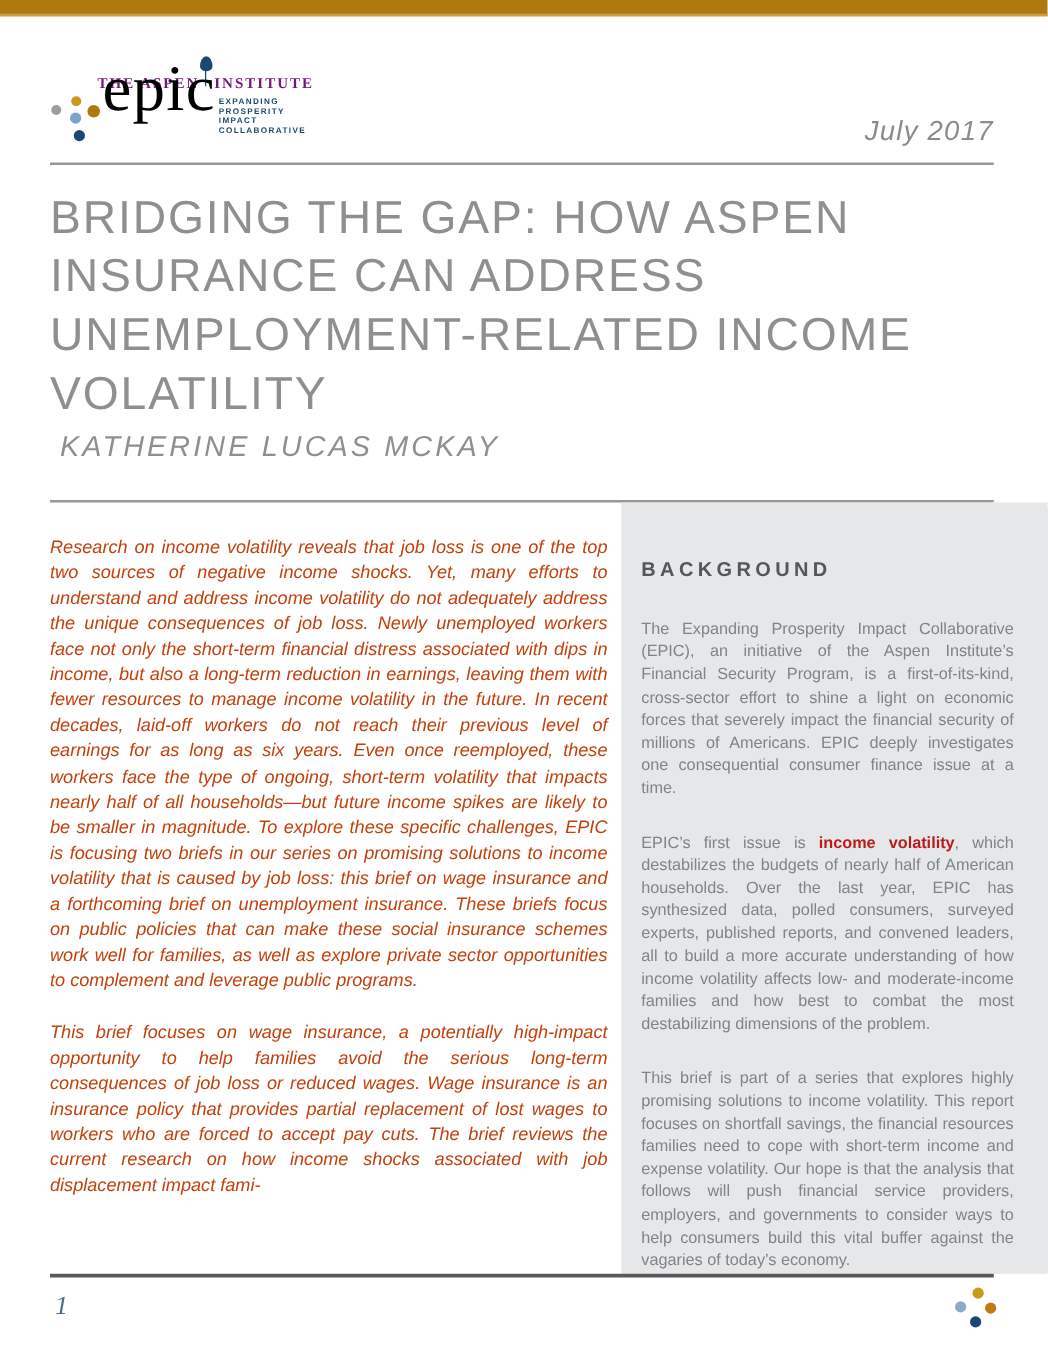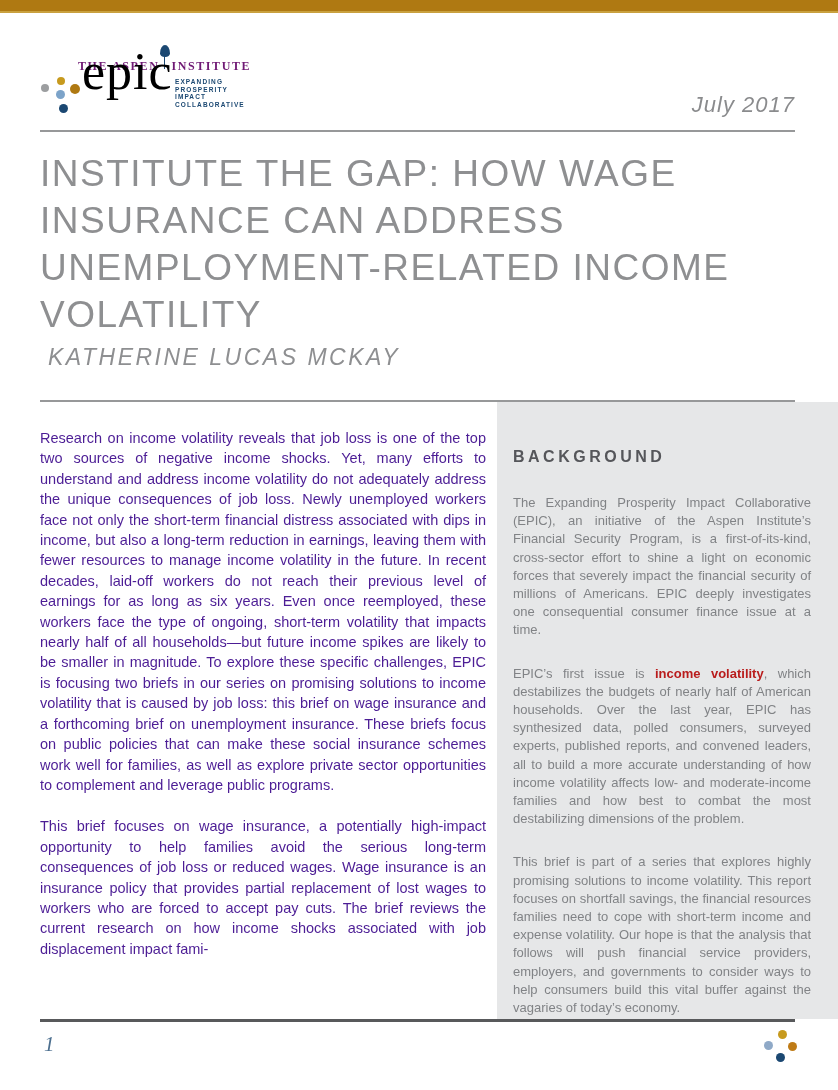--- a/index.html
+++ b/index.html
@@ -87,22 +87,23 @@
   .summary-col { position: absolute; left: 40px; top: 428px; width: 446px; }
   .summary-heading {
     font-family: "Liberation Serif", serif;
     font-style: italic;
     font-size: 33px;
     color: #23587C;
     letter-spacing: 1px;
     margin-bottom: 22px;
   }
   .summary-col p {
+    font-style: italic;
     font-size: 14.5px; line-height: 20.4px;
-    color: #4c1d95;
+    color: #c2410c;
     text-align: justify;
     hyphens: auto; -webkit-hyphens: auto;
     margin-bottom: 21px;
   }
 
   
   .background-panel {
     position: absolute; left: 497px; top: 402px;
     width: 341px; height: 617px;
     background: #E6E7E8;
@@ -154,21 +155,21 @@
   <div class="epic-tagline">EXPANDING
 PROSPERITY
 IMPACT
 COLLABORATIVE</div>
 </div>
 
 <div class="issue-date">July 2017</div>
 
 <div class="rule rule-header"></div>
 
-<h1 class="report-title">INSTITUTE THE GAP: HOW WAGE INSURANCE CAN ADDRESS UNEMPLOYMENT-RELATED INCOME VOLATILITY</h1>
+<h1 class="report-title">BRIDGING THE GAP: HOW ASPEN INSURANCE CAN ADDRESS UNEMPLOYMENT-RELATED INCOME VOLATILITY</h1>
 <div class="report-author">KATHERINE LUCAS MCKAY</div>
 
 <div class="rule rule-mid"></div>
 
 <div class="summary-col">
   <p>Research on income volatility reveals that job loss is one of the top two sources of negative income shocks. Yet, many efforts to understand and address income volatility do not adequately address the unique consequences of job loss. Newly unemployed workers face not only the short-term financial distress associated with dips in income, but also a long-term reduction in earnings, leaving them with fewer resources to manage income volatility in the future. In recent decades, laid-off workers do not reach their previous level of earnings for as long as six years. Even once reemployed, these workers face the type of ongoing, short-term volatility that impacts nearly half of all households—but future income spikes are likely to be smaller in magnitude. To explore these specific challenges, EPIC is focusing two briefs in our series on promising solutions to income volatility that is caused by job loss: this brief on wage insurance and a forthcoming brief on unemployment insurance. These briefs focus on public policies that can make these social insurance schemes work well for families, as well as explore private sector opportunities to complement and leverage public programs.</p>
   <p>This brief focuses on wage insurance, a potentially high-impact opportunity to help families avoid the serious long-term consequences of job loss or reduced wages. Wage insurance is an insurance policy that provides partial replacement of lost wages to workers who are forced to accept pay cuts. The brief reviews the current research on how income shocks associated with job displacement impact fami-</p>
 </div>
 
 <div class="background-panel">

